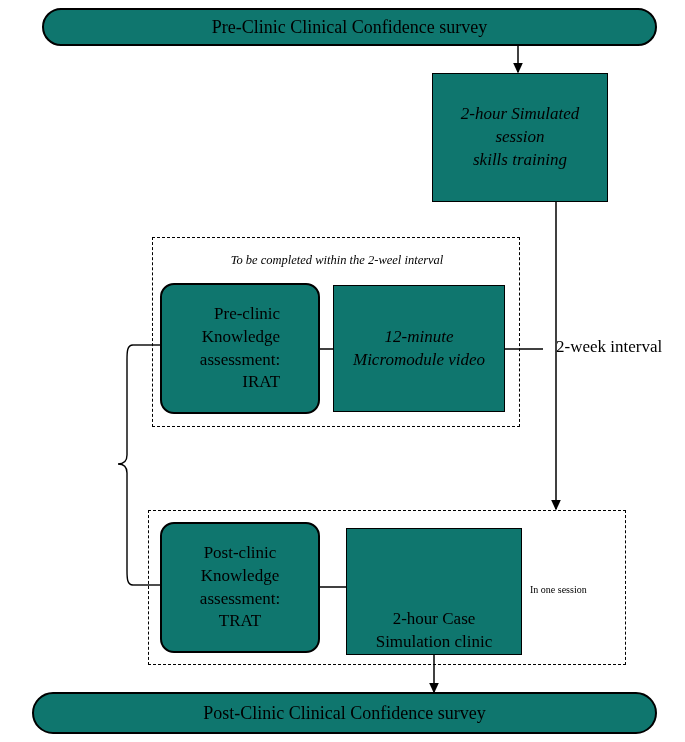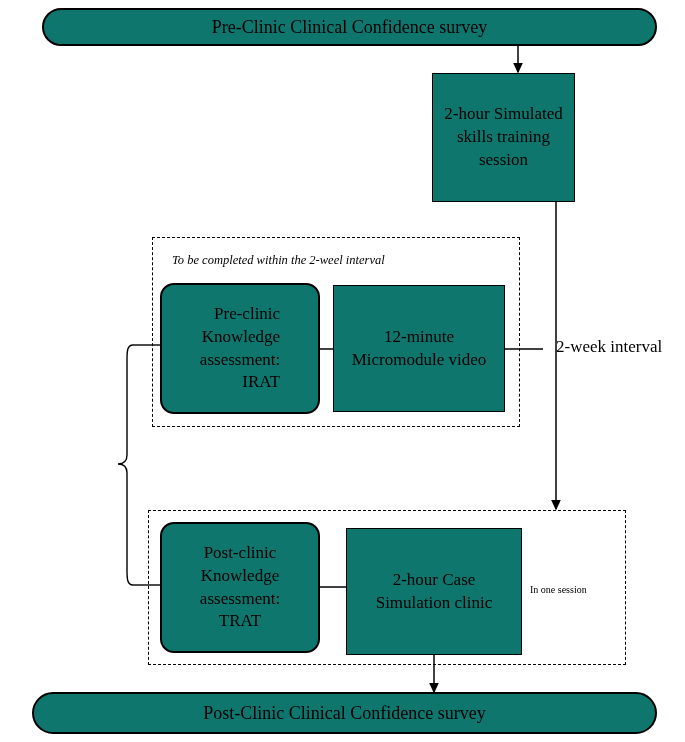--- a/index.html
+++ b/index.html
@@ -38,21 +38,21 @@
     border-width: 2px;
   }
   .dashed {
     position: absolute;
     border: 1.6px dashed #000;
     background: transparent;
     box-sizing: border-box;
   }
   .label {
     position: absolute;
-    text-align: left;
+    text-align: center;
     line-height: 1.3;
   }
   .italic { font-style: italic; }
   svg.lines {
     position: absolute;
     left: 0;
     top: 0;
     width: 685px;
     height: 742px;
     pointer-events: none;
@@ -89,63 +89,63 @@
     <path d="M133,345 C127,345 127,352 127,360 L127,455 C127,463 121,464 118,464 C121,464 127,465 127,473 L127,570 C127,578 127,585 133,585" stroke="#000" stroke-width="1.4" fill="none"></path>
 
     <path d="M133,345 L160,345" stroke="#000" stroke-width="1.4" fill="none"></path>
     <path d="M133,585 L160,585" stroke="#000" stroke-width="1.4" fill="none"></path>
   </svg>
 
   <div class="box pill t18" style="left:42px; top:8px; width:615px; height:38px;">
     <span>Pre-Clinic Clinical Confidence survey</span>
   </div>
 
-  <div class="box t17" style="left:432px; top:73px; width:143px; height:129px;">
+  <div class="box t17" style="left:432px; top:73px; width:176px; height:129px;font-style:italic;">
     <div>
       <div>2-hour Simulated</div>
+      <div>session</div>
       <div>skills training</div>
-      <div>session</div>
     </div>
   </div>
 
   <div class="dashed" style="left:152px; top:237px; width:368px; height:190px;"></div>
 
   <div class="label italic t12" style="left:172px; top:252px; width:330px;">To be completed within the 2-weel interval</div>
 
   <div class="box rounded t17" style="left:160px; top:283px; width:160px; height:131px;text-align:right;">
     <div>
       <div>Pre-clinic</div>
       <div>Knowledge</div>
       <div>assessment:</div>
       <div>IRAT</div>
     </div>
   </div>
 
-  <div class="box t17" style="left:333px; top:285px; width:172px; height:127px;">
+  <div class="box t17" style="left:333px; top:285px; width:172px; height:127px;font-style:italic;">
     <div>
       <div>12-minute</div>
       <div>Micromodule video</div>
     </div>
   </div>
 
   <div class="label t17" style="left:556px; top:336px; width:136px; text-align:left;">2-week interval</div>
 
 
   <div class="dashed" style="left:148px; top:510px; width:478px; height:155px;"></div>
 
   <div class="box rounded t17" style="left:160px; top:522px; width:160px; height:131px;">
     <div>
       <div>Post-clinic</div>
       <div>Knowledge</div>
       <div>assessment:</div>
       <div>TRAT</div>
     </div>
   </div>
 
-  <div class="box t17" style="left:346px; top:528px; width:176px; height:127px;">
+  <div class="box t17" style="left:346px; top:528px; width:176px; height:127px;align-items:flex-end;">
     <div>
       <div>2-hour Case</div>
       <div>Simulation clinic</div>
     </div>
   </div>
 
   <div class="label t13" style="left:530px; top:583px; width:96px; text-align:left;">In one session</div>
 
   <div class="box pill t18" style="left:32px; top:692px; width:625px; height:42px;">
     <span>Post-Clinic Clinical Confidence survey</span>

